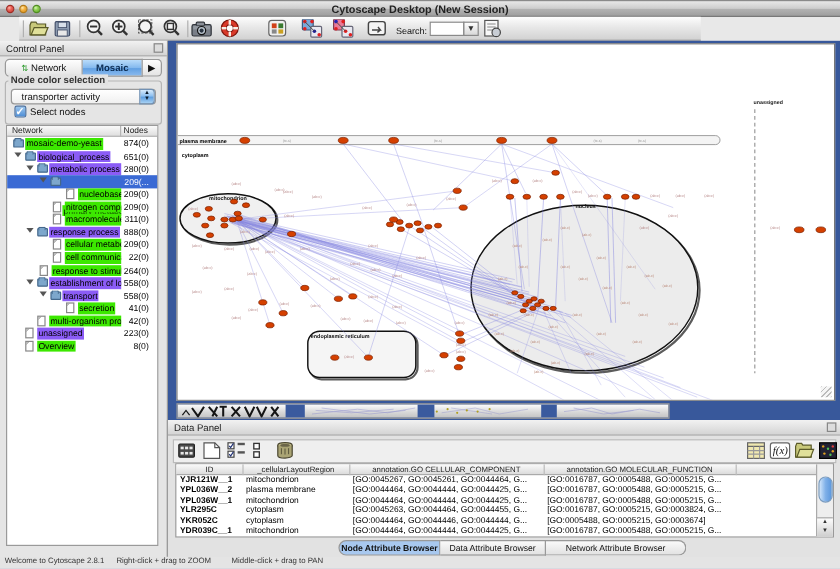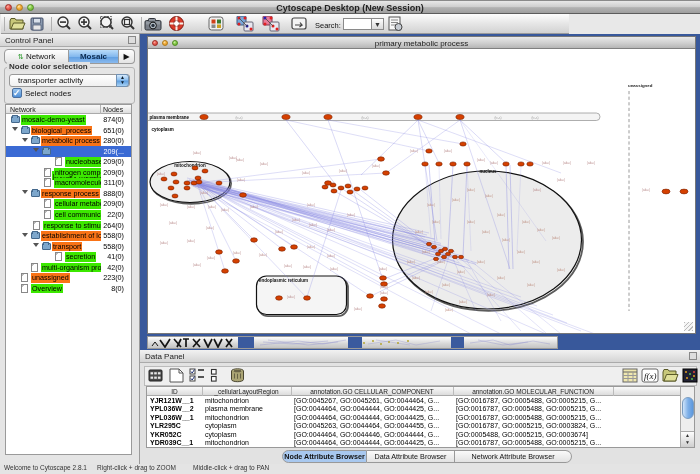--- a/index.html
+++ b/index.html
@@ -10,21 +10,21 @@
   #titlebar { position:absolute; left:0; top:0; width:700px; height:14px;
     background:linear-gradient(#e8e8e8, #cdcdcd 50%, #b2b2b2 55%, #9e9e9e);
     border-top:1px solid #8a8a8a; border-bottom:1px solid #5c5c5c;font-weight:bold; }
   .tl { position:absolute; top:2.5px; width:7px; height:7px; border-radius:50%; }
   .t-red { left:5px; background:radial-gradient(circle at 35% 30%, #ffb0a5, #ec6257 40%, #c33930); border:0.5px solid #a02c25;}
   .t-yel { left:16px; background:radial-gradient(circle at 35% 30%, #ffe9b0, #f5b23f 40%, #d68f1f); border:0.5px solid #b27a1a;}
   .t-grn { left:27px; background:radial-gradient(circle at 35% 30%, #d2f5b0, #8ed04f 40%, #5ea728); border:0.5px solid #508c22;}
   #titlebar .ttl { position:absolute; left:0; right:0; top:2px; text-align:center; font-size:9px; color:#222; }
 
   
-  #toolbar { position:absolute; left:1px; top:14px; width:568px; height:20px;
+  #toolbar { position:absolute; left:16px; top:14px; width:568px; height:20px;
     background:linear-gradient(#fdfdfd, #e8e8e8 45%, #d2d2d2); border-bottom:1px solid #9a9a9a; }
   #toolbar svg { position:absolute; top:2px; }
   .tsep { position:absolute; top:3px; width:1px; height:14px; background:#b0b0b0; }
   #searchlbl { position:absolute; left:314px; top:6.5px; font-size:7.5px; color:#111; }
   #searchbox { position:absolute; left:342px; top:4px; width:29px; height:12px; background:#fff; border:1px solid #8a8a8a; }
   #searcharw { position:absolute; left:370px; top:4px; width:13px; height:12px; background:linear-gradient(#fefefe,#d8d8d8); border:1px solid #8a8a8a; font-size:7px; text-align:center; line-height:11px; color:#333;}
 
   
   #cpanel { position:absolute; left:0; top:34px; width:140px; height:432px; background:#e5e5e5; border-right:1px solid #9b9b9b;}
   #cpanel-hdr { position:absolute; left:0; top:0; width:139px; height:13px;
@@ -47,21 +47,21 @@
   
   #treewrap { position:absolute; left:5px; top:70px; width:127px; height:351px; border:1px solid #9a9a9a; background:#fff;}
   #tree-hdr { position:absolute; left:0; top:0; width:125px; height:9px; background:linear-gradient(#fafafa,#dfdfdf); border-bottom:1px solid #aaa; font-size:7px; color:#222;}
   #tree-hdr .h1 { position:absolute; left:4px; top:1px; }
   #tree-hdr .h2 { position:absolute; left:97px; top:1px; }
   #tree-hdr .hd { position:absolute; left:94px; top:0; width:1px; height:9px; background:#b5b5b5; }
   .trow { position:absolute; left:0; width:125px; height:10.5px; font-size:7.2px; }
   .trow .lbl { position:absolute; top:0.5px; height:9.5px; line-height:9.5px; padding:0 1px; color:#000; white-space:nowrap; }
   .trow .cnt { position:absolute; right:7px; top:0.5px; font-size:7.2px; color:#000; }
   .gbg { background:#3ce800; }
-  .rbg { background:#f97316; }
+  .rbg { background:#8b5cf6; }
   .sel { background:#3a6ad4; }
   .arr { position:absolute; top:2px; width:0; height:0; border-left:3.2px solid transparent; border-right:3.2px solid transparent; border-top:4.5px solid #555; }
   .fold { position:absolute; top:1.5px; width:9px; height:7px; background:#7da7cc; border:1px solid #44688c; border-radius:1px; }
   .fold:before { content:""; position:absolute; left:0; top:-2px; width:4px; height:2px; background:#7da7cc; border:1px solid #44688c; border-bottom:none; border-radius:1px 1px 0 0;}
   .file { position:absolute; top:0.5px; width:7px; height:9px; background:linear-gradient(135deg,#bbb 0 1.8px,#fff 1.8px); border:1px solid #888; }
 
   
   #desktop { position:absolute; left:140px; top:34px; width:560px; height:316px; background:#38589b; }
   #iframe { position:absolute; left:7px; top:2px; width:549px; height:298px; background:#fff; border:1px solid #777; }
   #iframe-tb { position:absolute; left:0; top:0; width:547px; height:12px;
@@ -316,26 +316,20 @@
           <div class="file" style="left:15px"></div>
           <div class="lbl gbg" style="left:25px; max-width:70px; overflow:hidden;">Overview</div>
           <div class="cnt" style="color:#000">8(0)</div>
         </div>
       </div>
   </div>
 </div>
 
 <div id="desktop">
   <div id="iframe">
-    <div id="iframe-tb">
-      <div class="tl t-red" style="left:4px"></div>
-      <div class="tl t-yel" style="left:14px"></div>
-      <div class="tl t-grn" style="left:24px"></div>
-      <div class="ttl">primary metabolic process</div>
-    </div>
     <div id="canvas">
         <svg width="547" height="287" viewBox="147 48 547 287" style="position:absolute;left:0;top:0;">
 <rect x="147" y="48" width="547" height="287" fill="#ffffff"></rect>
 
 <ellipse cx="487.5" cy="240.8" rx="94.5" ry="69" fill="none" stroke="#333" stroke-width="1.8" opacity="0.8"></ellipse>
 <ellipse cx="486" cy="239" rx="94.5" ry="69" fill="#ececec" stroke="#111" stroke-width="1.2"></ellipse>
 <text x="487" y="172" font-size="4.5" font-weight="bold" fill="#111" text-anchor="middle">nucleus</text>
 <rect x="143" y="112" width="456" height="7.5" rx="3.7" fill="#f4f4f4" stroke="#9a9a9a" stroke-width="0.8"></rect>
 <text x="148.5" y="117.8" font-size="4.5" font-weight="bold" fill="#000">plasma membrane</text>
 <text x="150.5" y="129.5" font-size="4.5" font-weight="bold" fill="#000">cytoplasm</text>

